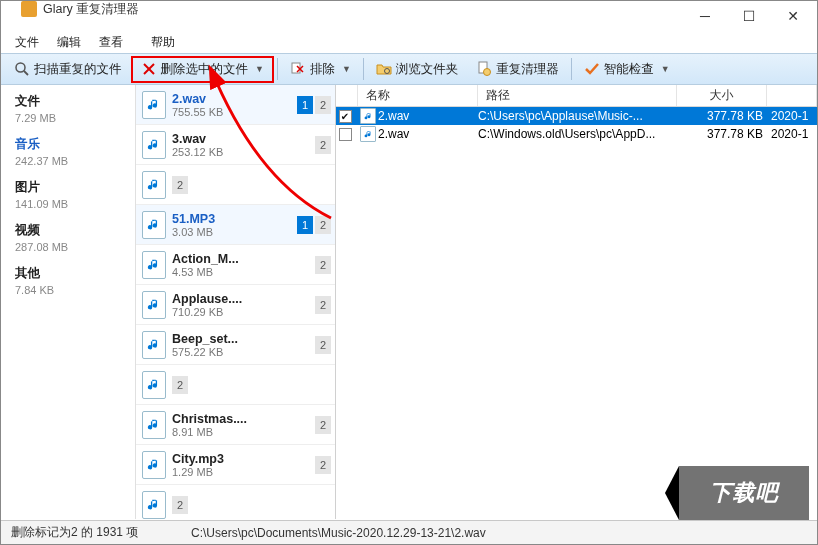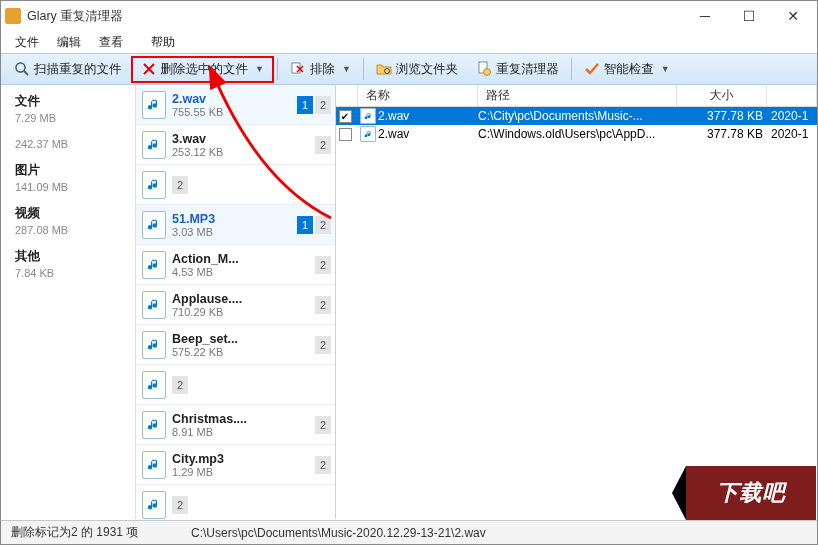--- a/index.html
+++ b/index.html
@@ -1,18 +1,18 @@
 <!DOCTYPE html>
 <html><head>
 <meta charset="utf-8">
 <style>
 * { box-sizing: border-box; margin: 0; padding: 0; font-family: "Microsoft YaHei", "Segoe UI", sans-serif; }
 body { width: 818px; height: 545px; border: 1px solid #888; background: #fff; position: relative; overflow: hidden; font-size: 12px; }
 
-.titlebar { height: 30px; display: flex; align-items: center; padding: 0 2px 0 4px; background: #fff; }
+.titlebar { height: 30px; display: flex; padding: 0 2px 0 20px; background: #fff; }
 .titlebar .app-icon { width: 16px; height: 16px; background: #e8a030; border-radius: 2px; margin-right: 6px; }
 .titlebar .title { flex: 1; font-size: 12.5px; color: #333; }
 .titlebar .winbtn { width: 44px; height: 30px; display: flex; align-items: center; justify-content: center; font-size: 14px; color: #333; }
 
 .menubar { height: 22px; display: flex; align-items: center; padding: 0 6px; gap: 2px; }
 .menubar .menuitem { padding: 2px 8px; font-size: 12px; color: #222; }
 .menubar .menuitem.help { margin-left: 10px; }
 
 .toolbar { height: 32px; background: linear-gradient(#e6f2fc, #d2e7f9); border-top: 1px solid #b6cde0; border-bottom: 1px solid #b6cde0; display: flex; align-items: center; padding: 0 4px; gap: 0; }
 .tbtn { display: flex; align-items: center; gap: 4px; padding: 3px 8px; font-size: 12.5px; color: #222; border: 1px solid transparent; border-radius: 2px; }
@@ -55,21 +55,21 @@
 .drow.sel .checkbox { color: #111; }
 .tiny-icon { width: 16px; height: 16px; margin: 0 2px; background: #fff; border: 1px solid #9bc; border-radius: 1px; display: inline-flex; align-items: center; justify-content: center; }
 .tiny-icon svg { width: 9px; height: 9px; }
 
 .statusbar { position: absolute; left: 0; bottom: 0; right: 0; height: 24px; border-top: 1px solid #c8c8c8; background: #f4f4f4; display: flex; align-items: center; font-size: 12px; color: #333; }
 .status-left { width: 180px; padding: 0 10px; }
 .status-path { flex: 1; padding: 0 10px; white-space: nowrap; overflow: hidden; }
 
 .arrow-annot { position: absolute; left: 160px; top: 62px; pointer-events: none; z-index: 50; }
 
-.watermark { position: absolute; right: 1px; bottom: 24px; width: 130px; height: 54px; background: #7f1d1d; color: #fff; display: flex; align-items: center; justify-content: center; font-size: 22px; font-weight: bold; letter-spacing: 1px; z-index: 40; font-style: italic; }
+.watermark { position: absolute; right: 8px; bottom: 24px; width: 130px; height: 54px; background: #737373; color: #fff; display: flex; align-items: center; justify-content: center; font-size: 22px; font-weight: bold; letter-spacing: 1px; z-index: 40; font-style: italic; }
 .watermark::before { content: ""; position: absolute; left: -14px; top: 0; width: 0; height: 0; border-right: 14px solid #000; border-top: 27px solid transparent; border-bottom: 27px solid transparent; }
 
 ::-webkit-scrollbar { width: 16px; }
 ::-webkit-scrollbar-track { background: #f0f0f0; }
 ::-webkit-scrollbar-thumb { background: #c4c4c4; border: 1px solid #a8a8a8; }
 </style>
 </head>
 <body>
 
 <div class="titlebar">
@@ -151,20 +151,21 @@
 </div>
 
 <div class="mainrow">
 
   <div class="sidebar" id="sidebar">
       <div class="sidecat">
         <div class="catname">文件</div>
         <div class="catsize">7.29 MB</div>
       </div>
       <div class="sidecat active">
+        <div class="catname">音乐</div>
         <div class="catsize">242.37 MB</div>
       </div>
       <div class="sidecat">
         <div class="catname">图片</div>
         <div class="catsize">141.09 MB</div>
       </div>
       <div class="sidecat">
         <div class="catname">视频</div>
         <div class="catsize">287.08 MB</div>
       </div>
@@ -335,21 +336,21 @@
             <div class="checkbox">✔</div>
           </div>
     <div class="dc" style="width:120px;display:flex;align-items:center">
             <span class="tiny-icon">
               <svg viewBox="0 0 16 16">
                 <path d="M6 2v8.5a2.5 2.5 0 1 1-1.5-2.3V4l7-1.5v6a2.5 2.5 0 1 1-1.5-2.3V2z" fill="#0078d7"></path>
               </svg>
             </span>
             <span>2.wav</span>
           </div>
-    <div class="dc" style="flex:1">C:\City\pc\Documents\Music-...</div>
+    <div class="dc" style="flex:1">C:\Users\pc\Applause\Music-...</div>
     <div class="dc" style="width:90px;text-align:right">377.78 KB</div>
     <div class="dc" style="width:50px">2020-1</div>
         </div>
         <div class="drow">
     <div class="cb-cell">
             <div class="checkbox"></div>
           </div>
     <div class="dc" style="width:120px;display:flex;align-items:center">
             <span class="tiny-icon">
               <svg viewBox="0 0 16 16">

